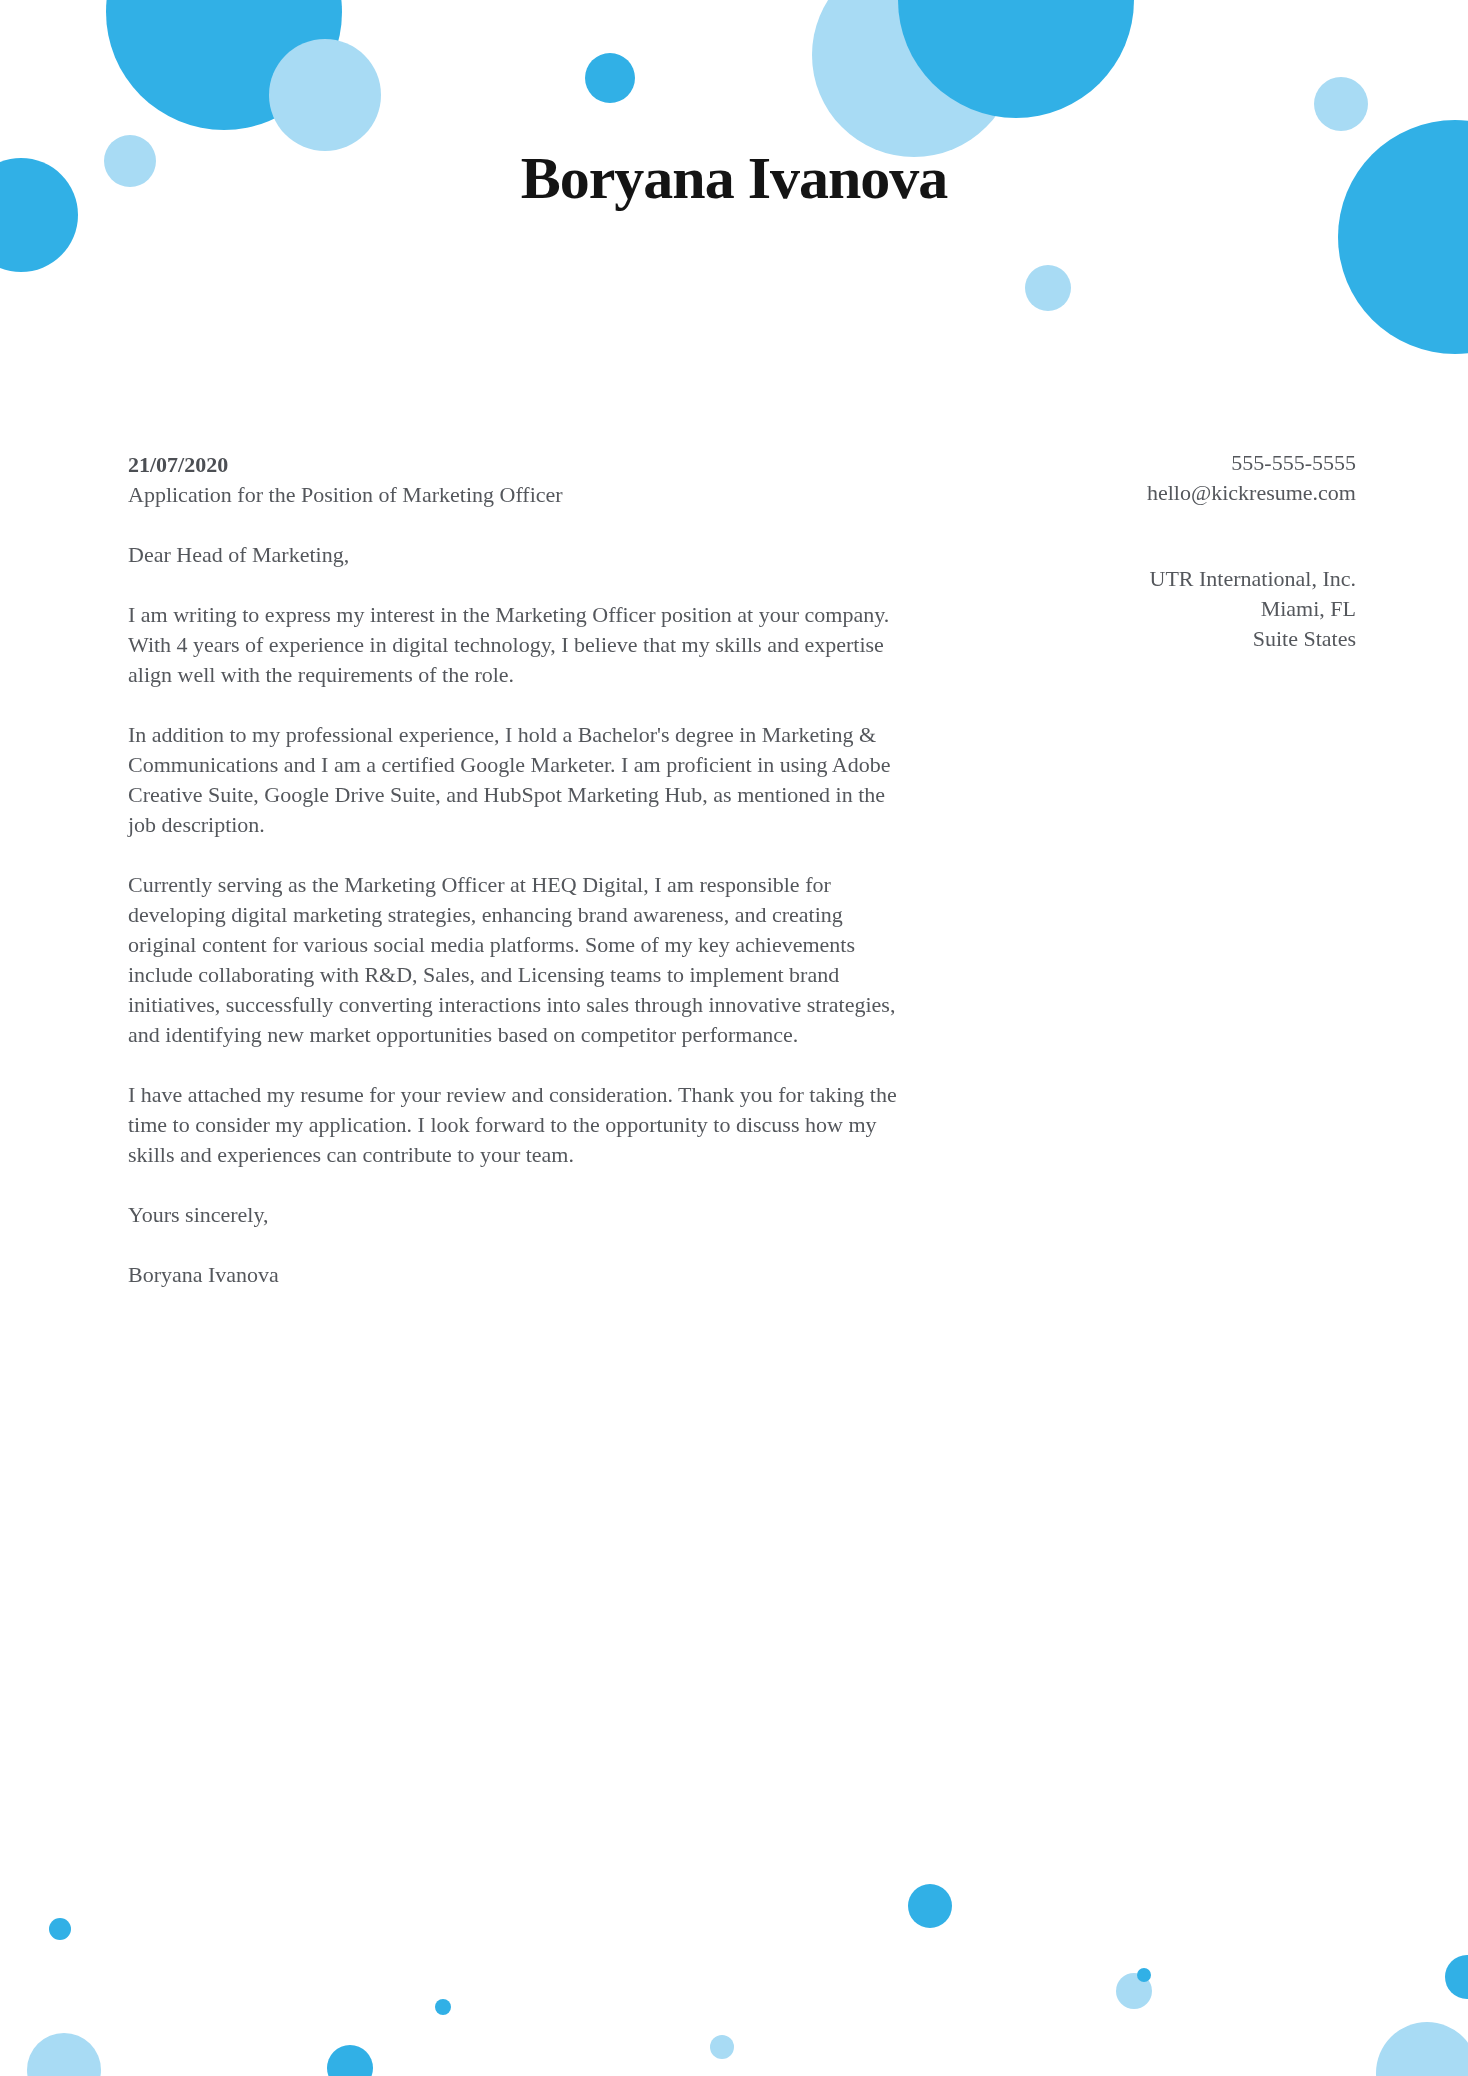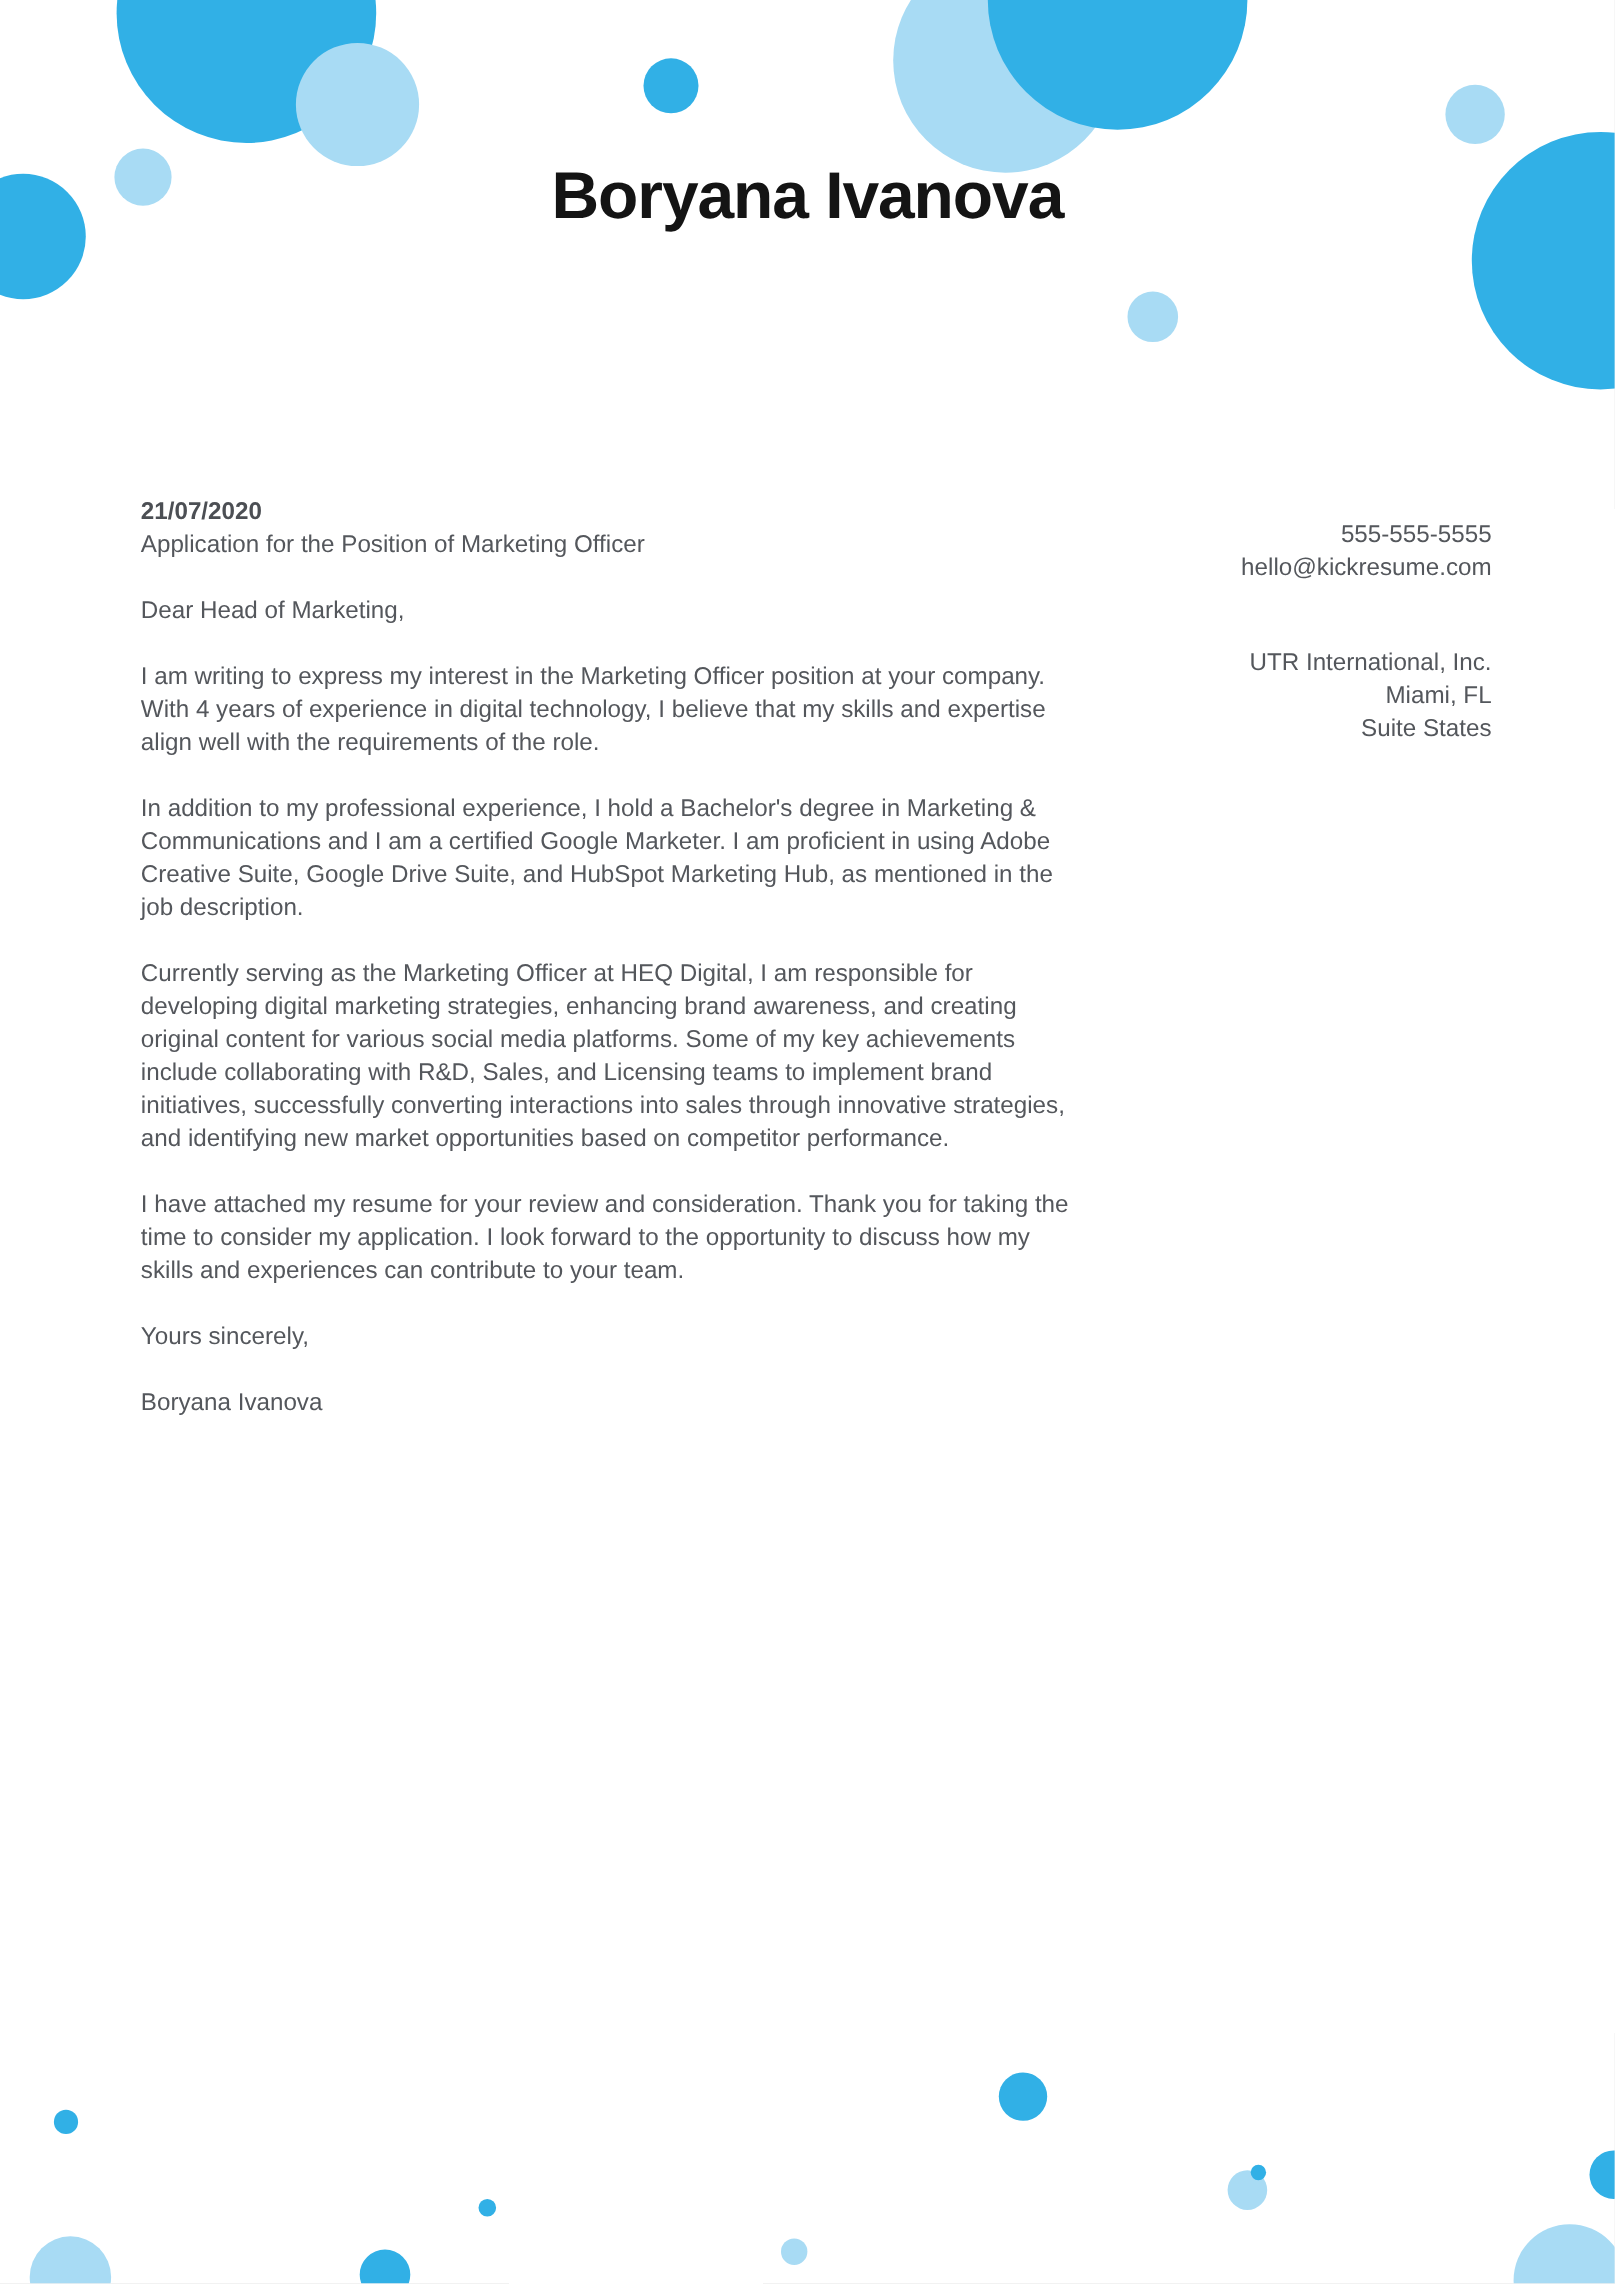--- a/index.html
+++ b/index.html
@@ -4,21 +4,21 @@
 <style>
   * { margin: 0; padding: 0; box-sizing: border-box; }
   html, body { background: #e8e8e8; }
   .page {
     position: relative;
     width: 1468px;
     height: 2076px;
     margin: 0 auto;
     background: #ffffff;
     overflow: hidden;
-    font-family: Liberation Sans, sans-serif;
+    font-family: Liberation Serif, serif;
     padding-left: 26px;
   }
   .decor {
     position: absolute;
     inset: 0;
     width: 100%;
     height: 100%;
     z-index: 0;
   }
   .doc-title {
@@ -50,21 +50,20 @@
   .right-col {
     position: absolute;
     top: 448px;
     right: 112px;
     width: 420px;
     text-align: right;
     font-size: 22px;
     line-height: 30px;
     color: #54575c;
     z-index: 2;
-    margin-top: 23px;
   }
   .address-block { margin-top: 56px; }
 </style>
 </head>
 <body>
 
 <div class="page">
 
   <svg class="decor" viewBox="0 0 1468 2076" preserveAspectRatio="none">
       <circle cx="224" cy="12" r="118" fill="#31b0e6"></circle>

